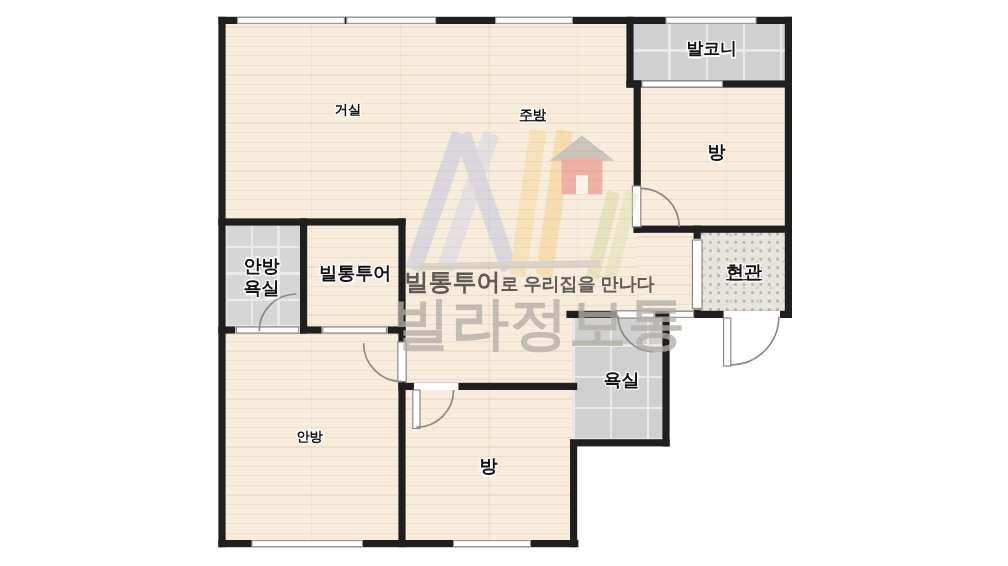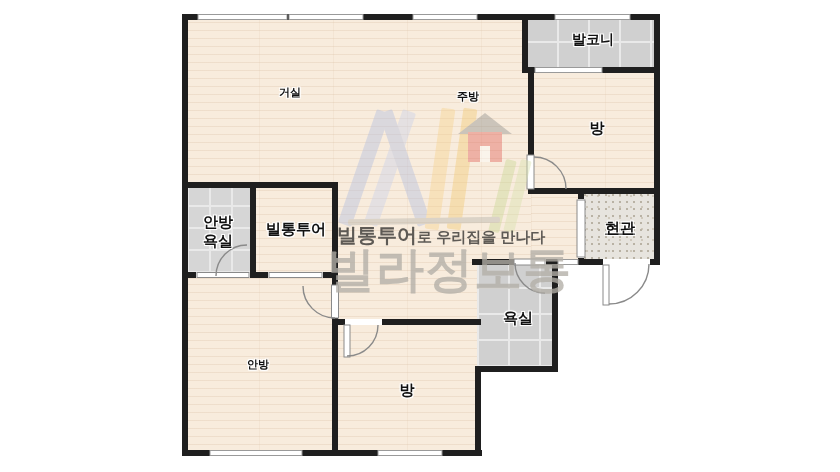--- a/index.html
+++ b/index.html
@@ -152,22 +152,22 @@
       <div class="house-door" style="left:150px;top:41px;width:10px;height:16px;"></div>
       <div class="logo-bar" style="left:18px;top:113px;width:152px;height:6px;background:#b5b1a9;transform:rotate(-1deg);"></div>
     </div>
     <div class="wm-tagline">
       <span class="big">빌통투어</span><span class="small">로 우리집을 만나다</span>
     </div>
     <div class="wm-brand">빌라정보통</div>
   </div>
 
   <div class="room-label lbl-lg" style="left:290px;top:93px;">거실</div>
-  <div class="room-label lbl-lg" style="left:468px;top:97px;">주방</div>
-  <div class="room-label lbl-sm" style="left:593px;top:41px;font-family:Liberation Mono, monospace;">발코니</div>
+  <div class="room-label lbl-lg" style="left:444px;top:97px;text-decoration:underline;">주방</div>
+  <div class="room-label lbl-sm" style="left:593px;top:41px;">발코니</div>
   <div class="room-label" style="left:597px;top:128px;">방</div>
   <div class="room-label" style="left:620px;top:228px;text-decoration:underline;">현관</div>
   <div class="room-label" style="left:218px;top:232px;">
     <span>안방</span><br>
     <span>욕실</span>
   </div>
   <div class="room-label" style="left:296px;top:229px;">빌통투어</div>
   <div class="room-label" style="left:518px;top:318px;">욕실</div>
   <div class="room-label lbl-lg" style="left:258px;top:365px;">안방</div>
   <div class="room-label" style="left:407px;top:390px;">방</div>

